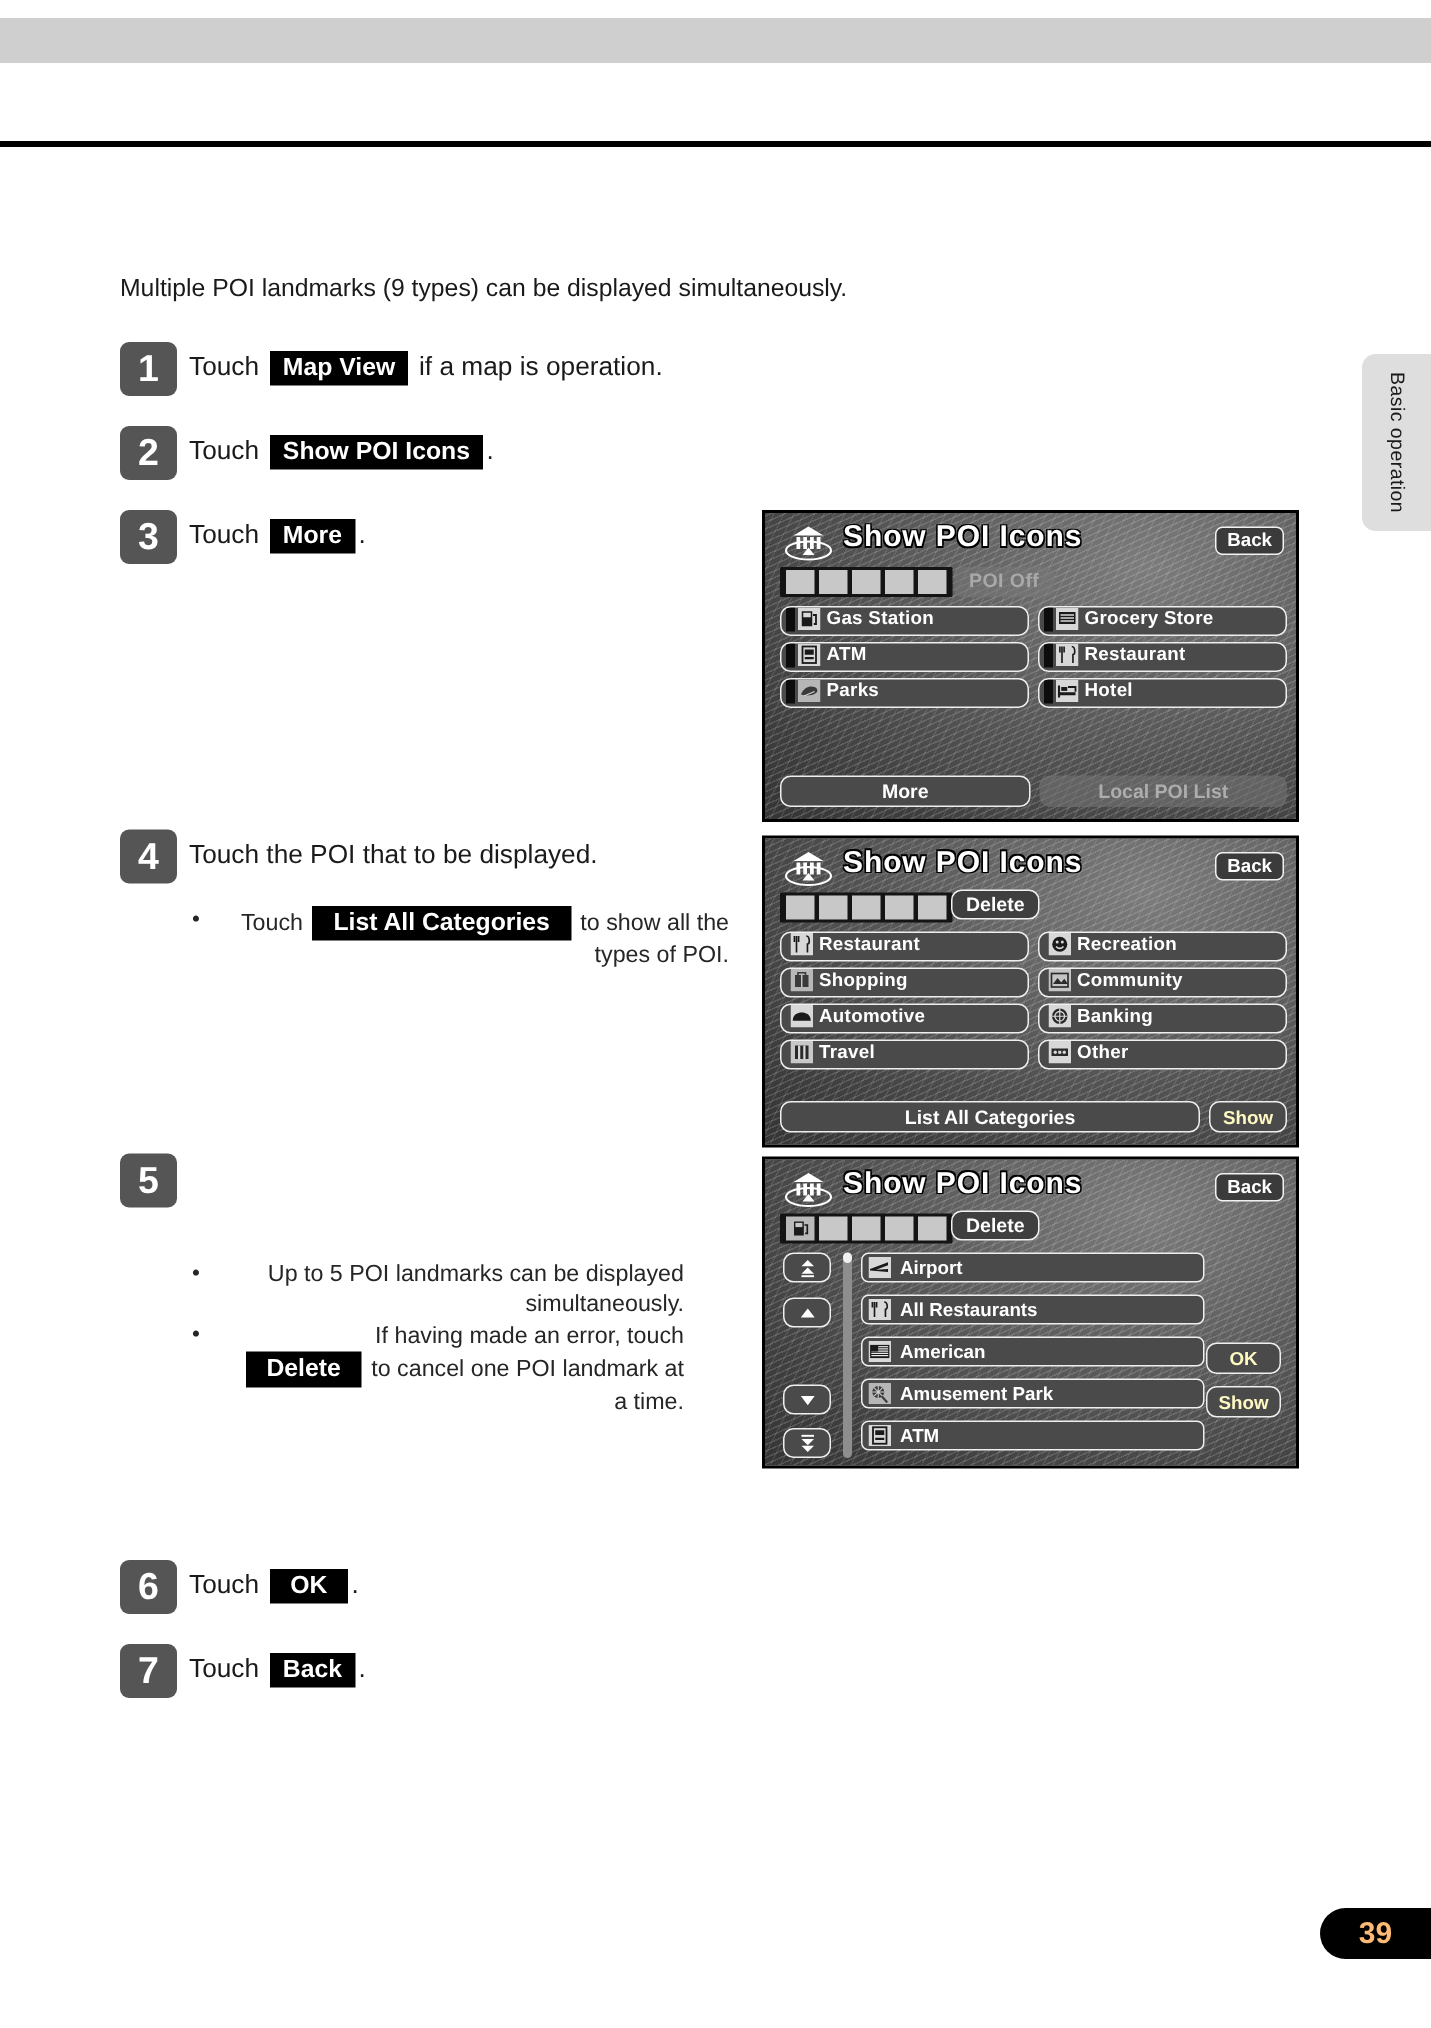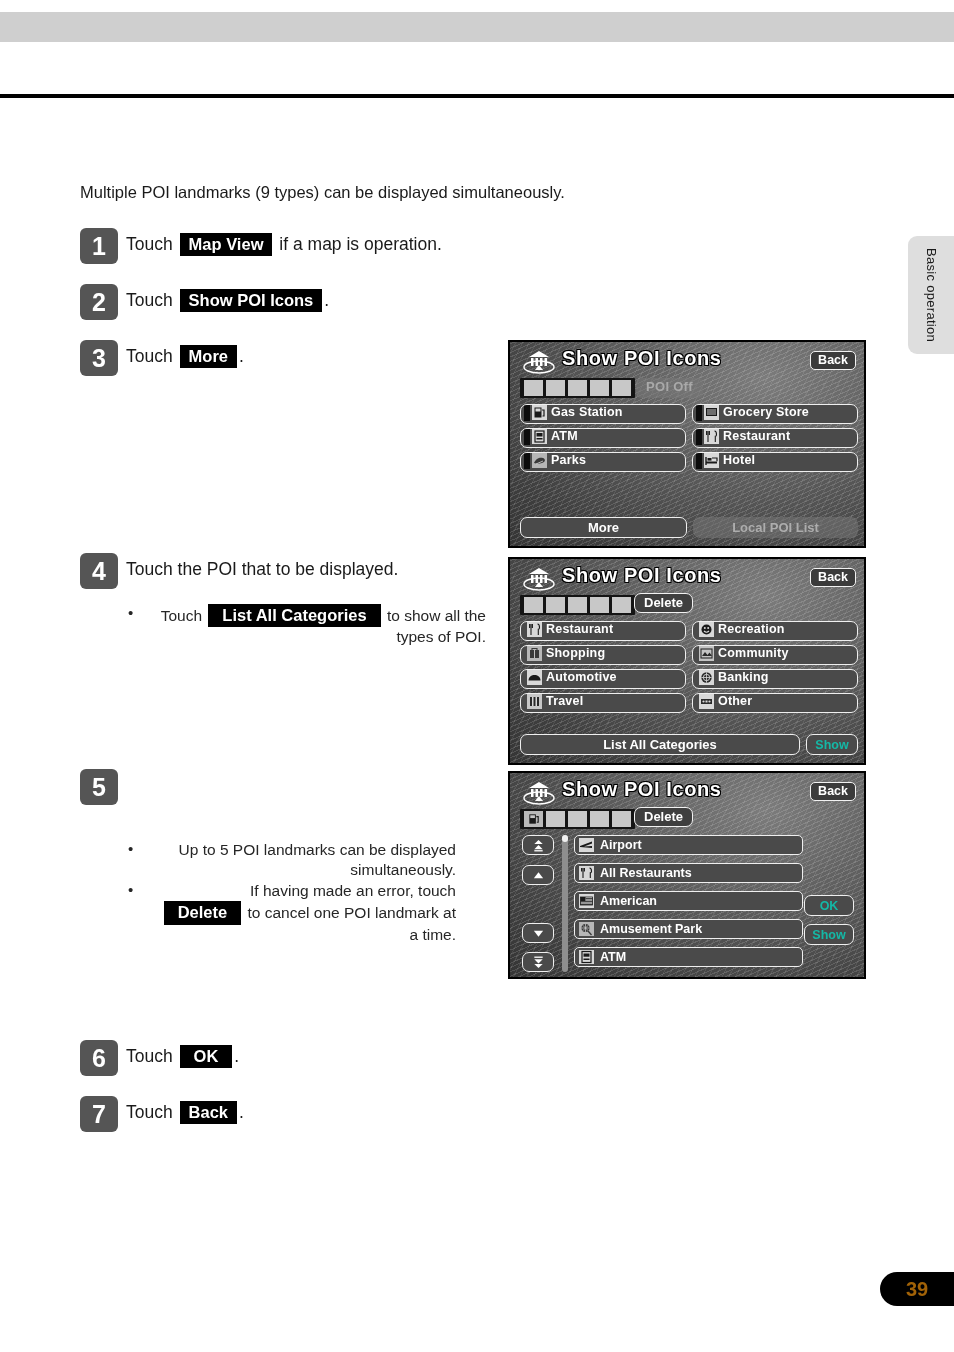--- a/index.html
+++ b/index.html
@@ -66,21 +66,21 @@
     font-size:13px; color:#1a1a1a; line-height:1.25; text-align:center;
     letter-spacing:.3px;
   }
 
   
   .page-num {
     position:absolute; left:880px; top:1272px; width:74px; height:34px;
     background:#000; border-radius:17px 0 0 17px;
     display:flex; align-items:center; justify-content:center;
   }
-  .page-num span { color:#a16207; font-size:20px; font-weight:bold;text-align:center; }
+  .page-num span { color:#fdba74; font-size:20px; font-weight:bold;text-align:center; }
 
   
   
   
   .nav-screen {
     position:absolute; left:508px; width:358px; height:208px;
     border:2px solid #000;
     background:
       repeating-linear-gradient(-24deg,
         rgba(255,255,255,.14) 0px, rgba(255,255,255,.14) 1px,
@@ -155,21 +155,21 @@
   .btn-disabled {
     flex:1; height:21px; border-radius:7px;
     background:rgba(118,118,118,.55); border:none;
     display:flex; align-items:center; justify-content:center;
     color:#adadad; font-size:13px; font-weight:bold;
   }
   .btn-small {
     flex:0 0 auto; width:52px; height:21px; border-radius:7px;
     background:#4a4a4a; border:1.4px solid #efefef;
     display:flex; align-items:center; justify-content:center;
-    color:#14b8a6; font-size:12.5px; font-weight:bold;
+    color:#fef9c3; font-size:12.5px; font-weight:bold;
   }
 
   
   .scroll-col { position:absolute; left:12px; top:62px; width:34px; height:136px; }
   .scroll-btn {
     position:absolute; left:0; width:32px; height:20px; border-radius:7px;
     background:#4a4a4a; border:1.4px solid #efefef;
     display:flex; align-items:center; justify-content:center;
   }
   .sb1 { top:0; } .sb2 { top:30px; } .sb3 { top:88px; } .sb4 { top:117px; }

